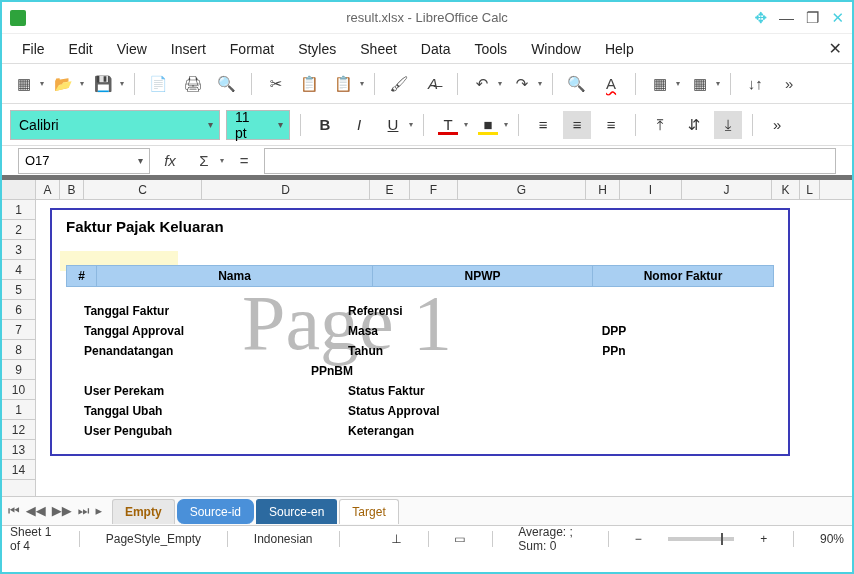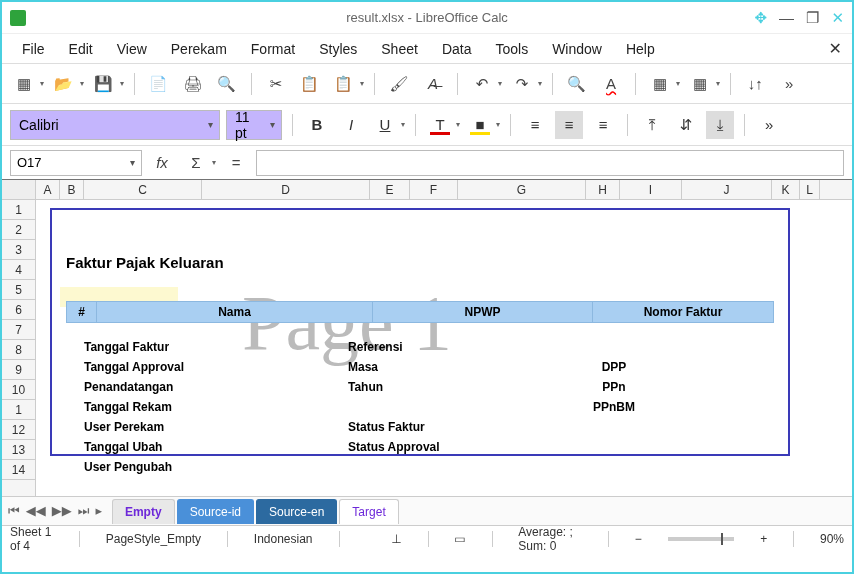--- a/index.html
+++ b/index.html
@@ -10,56 +10,56 @@
 .titlebar .win-controls { position: absolute; right: 8px; display: flex; gap: 12px; font-size: 15px; color: #555; }
 .titlebar .win-controls span { cursor: pointer; }
 .menubar { height: 30px; display: flex; align-items: center; padding: 0 8px; border-bottom: 1px solid #ddd; position: relative; gap: 0; }
 .menubar .menu-item { padding: 6px 12px; cursor: pointer; color: #222; font-size: 14px; }
 .menubar .close-x { position: absolute; right: 10px; font-size: 16px; color: #333; cursor: pointer; }
 .toolbar { height: 40px; display: flex; align-items: center; padding: 0 8px; gap: 6px; border-bottom: 1px solid #ddd; }
 .tool-btn { width: 28px; height: 28px; display: flex; align-items: center; justify-content: center; color: #444; cursor: pointer; border-radius: 3px; font-size: 15px; }
 .tool-sep { width: 1px; height: 22px; background: #ccc; margin: 0 4px; }
 .tool-drop { font-size: 8px; color: #666; margin-left: -4px; cursor:pointer; }
 .fmtbar { height: 42px; display: flex; align-items: center; padding: 0 8px; gap: 6px; border-bottom: 1px solid #ddd; }
-.fmt-select { height: 30px; border: 1px solid #bbb; padding: 0 26px 0 8px; font-size: 14px; position: relative; background: #c4b5fd; display:flex; align-items:center; }
+.fmt-select { height: 30px; border: 1px solid #bbb; padding: 0 26px 0 8px; font-size: 14px; position: relative; background: #5eead4; display:flex; align-items:center; }
 .fmt-select.font { width: 210px; }
-.fmt-select.size { width: 56px; }
+.fmt-select.size { width: 64px; }
 .fmt-caret { position: absolute; right: 6px; font-size: 10px; color: #555; }
 .fmt-btn { width: 28px; height: 28px; display: flex; align-items: center; justify-content: center; color: #333; cursor: pointer; font-size: 15px; position: relative; }
 .underline-bar { position: absolute; bottom: 4px; left: 4px; right: 4px; height: 3px; }
-.nameboxbar { height: 34px; display: flex; align-items: center; padding: 0 8px; gap: 6px; border-bottom: 1px solid #737373; }
+.nameboxbar { height: 34px; display: flex; align-items: center; padding: 0 16px; gap: 6px; border-bottom: 5px solid #737373; }
 .namebox { width: 132px; height: 26px; border: 1px solid #bbb; padding: 0 6px; display: flex; align-items: center; justify-content: space-between; font-size: 13px; }
 .formula-input { flex: 1; height: 26px; border: 1px solid #bbb; padding: 0 6px; font-size: 13px; }
 .grid-area { position: relative; height: 316px; overflow: hidden; background: #fff; }
 .col-headers { display: flex; height: 20px; background: #f5f5f5; border-bottom: 1px solid #ccc; }
 .corner { width: 34px; border-right: 1px solid #ccc; background: #eee; }
 .col-h { border-right: 1px solid #ccc; display: flex; align-items: center; justify-content: center; font-size: 12px; color: #333; }
 .row-area { display: flex; height: calc(100% - 20px); }
 .row-headers { width: 34px; background: #f5f5f5; border-right: 1px solid #ccc; }
 .row-h { height: 20px; border-bottom: 1px solid #ccc; display: flex; align-items: center; justify-content: center; font-size: 12px; color: #333; }
 .cells { position: relative; flex: 1; background: #fff; }
 .sheet-box { position: absolute; left: 14px; top: 8px; width: 740px; height: 248px; border: 2px solid #3a3ab8; background: #fff; padding: 8px 14px; }
-.sheet-title { font-weight: bold; font-size: 15px; margin-bottom: 10px; margin-top: 36px; }
+.sheet-title { font-weight: bold; font-size: 15px; margin-bottom: 10px; }
 .yellow-box { position: absolute; right: 6px; top: 6px; width: 118px; height: 20px; background: #fdf9d0; }
 .table-head { display: flex; height: 22px; background: #a9cff2; border: 1px solid #8cb8e0; }
 .th-cell { border-right: 1px solid #8cb8e0; display: flex; align-items: center; justify-content: center; font-weight: bold; font-size: 12px; }
 .th-cell:last-child { border-right: none; }
 .data-rows { margin-top: 14px; font-size: 12px; font-weight: bold; line-height: 20px; }
 .data-row { display: flex; }
 .col-a { width: 282px; padding-left: 18px; }
 .col-b { width: 166px; }
 .col-c { width: 200px; text-align: center; }
 .watermark { position: absolute; left: 190px; top: 68px; font-size: 78px; color: #bbb; font-family: Georgia, serif; pointer-events: none; z-index: 0; }
 .data-rows, .table-head, .sheet-title, .yellow-box { position: relative; z-index: 1; }
 .tabsbar { height: 30px; display: flex; align-items: center; border-top: 1px solid #ccc; border-bottom: 1px solid #ccc; padding: 0 6px; gap: 2px; background: #fafafa; }
 .tabs-nav { display: flex; gap: 6px; margin-right: 8px; color: #666; }
 .tabs-nav span { cursor: pointer; font-size: 13px; }
-.tab { padding: 5px 12px; border: 1px solid #ccc; border-bottom: none; background: #fff; cursor: pointer; font-size: 12px; color: #6d28d9; border-radius: 3px 3px 0 0; }
+.tab { padding: 5px 12px; border: 1px solid #ccc; border-bottom: none; background: #fff; cursor: pointer; font-size: 12px; color: #a16207; border-radius: 3px 3px 0 0; }
 .tab.active { background: #e8e8e8; font-weight: bold; }
-.tab.blue1 { background: #4a90d9; color: #fff; border-color: #4a90d9; }
+.tab.blue1 { background: #4a90d9; color: #fff; border-color: #4a90d9; border-radius: 7px; }
 .tab.blue2 { background: #2c6aa0; color: #fff; border-color: #2c6aa0; }
 .statusbar { height: 26px; display: flex; align-items: center; padding: 0 8px; gap: 26px; font-size: 12px; color: #333; background: #fff; }
 .status-sep { width: 1px; height: 16px; background: #ccc; }
 .status-spacer { flex: 1; }
 .slider { width: 100px; height: 4px; background: #ccc; position: relative; }
 .slider::after { content: ''; position: absolute; left: 80%; top: -4px; width: 2px; height: 12px; background: #555; }
 </style>
 </head>
 <body>
 
@@ -71,21 +71,21 @@
     <span>—</span>
     <span>❐</span>
     <span style="color:#4ad0e0">✕</span>
   </div>
 </div>
 
 <div class="menubar">
   <div class="menu-item">File</div>
   <div class="menu-item">Edit</div>
   <div class="menu-item">View</div>
-  <div class="menu-item">Perekam</div>
+  <div class="menu-item">Insert</div>
   <div class="menu-item">Format</div>
   <div class="menu-item">Styles</div>
   <div class="menu-item">Sheet</div>
   <div class="menu-item">Data</div>
   <div class="menu-item">Tools</div>
   <div class="menu-item">Window</div>
   <div class="menu-item">Help</div>
   <div class="close-x">✕</div>
 </div>
 
@@ -233,36 +233,36 @@
               <div class="col-a">Tanggal Approval</div>
                  <div class="col-b">Masa</div>
                  <div class="col-c">DPP</div>
             </div>
             <div class="data-row">
               <div class="col-a">Penandatangan</div>
                  <div class="col-b">Tahun</div>
                  <div class="col-c">PPn</div>
             </div>
             <div class="data-row">
-              <div class="col-a">Tanggal Rekam</div>
                  <div class="col-b"></div>
                  <div class="col-c">PPnBM</div>
             </div>
             <div class="data-row">
               <div class="col-a">User Perekam</div>
                  <div class="col-b">Status Faktur</div>
                  <div class="col-c"></div>
             </div>
             <div class="data-row">
               <div class="col-a">Tanggal Ubah</div>
                  <div class="col-b">Status Approval</div>
                  <div class="col-c"></div>
             </div>
             <div class="data-row">
               <div class="col-a">User Pengubah</div>
+                 <div class="col-b">Keterangan</div>
                  <div class="col-c"></div>
             </div>
           </div>
       </div>
     </div>
   </div>
 </div>
 
 <div class="tabsbar">
   <div class="tabs-nav">

